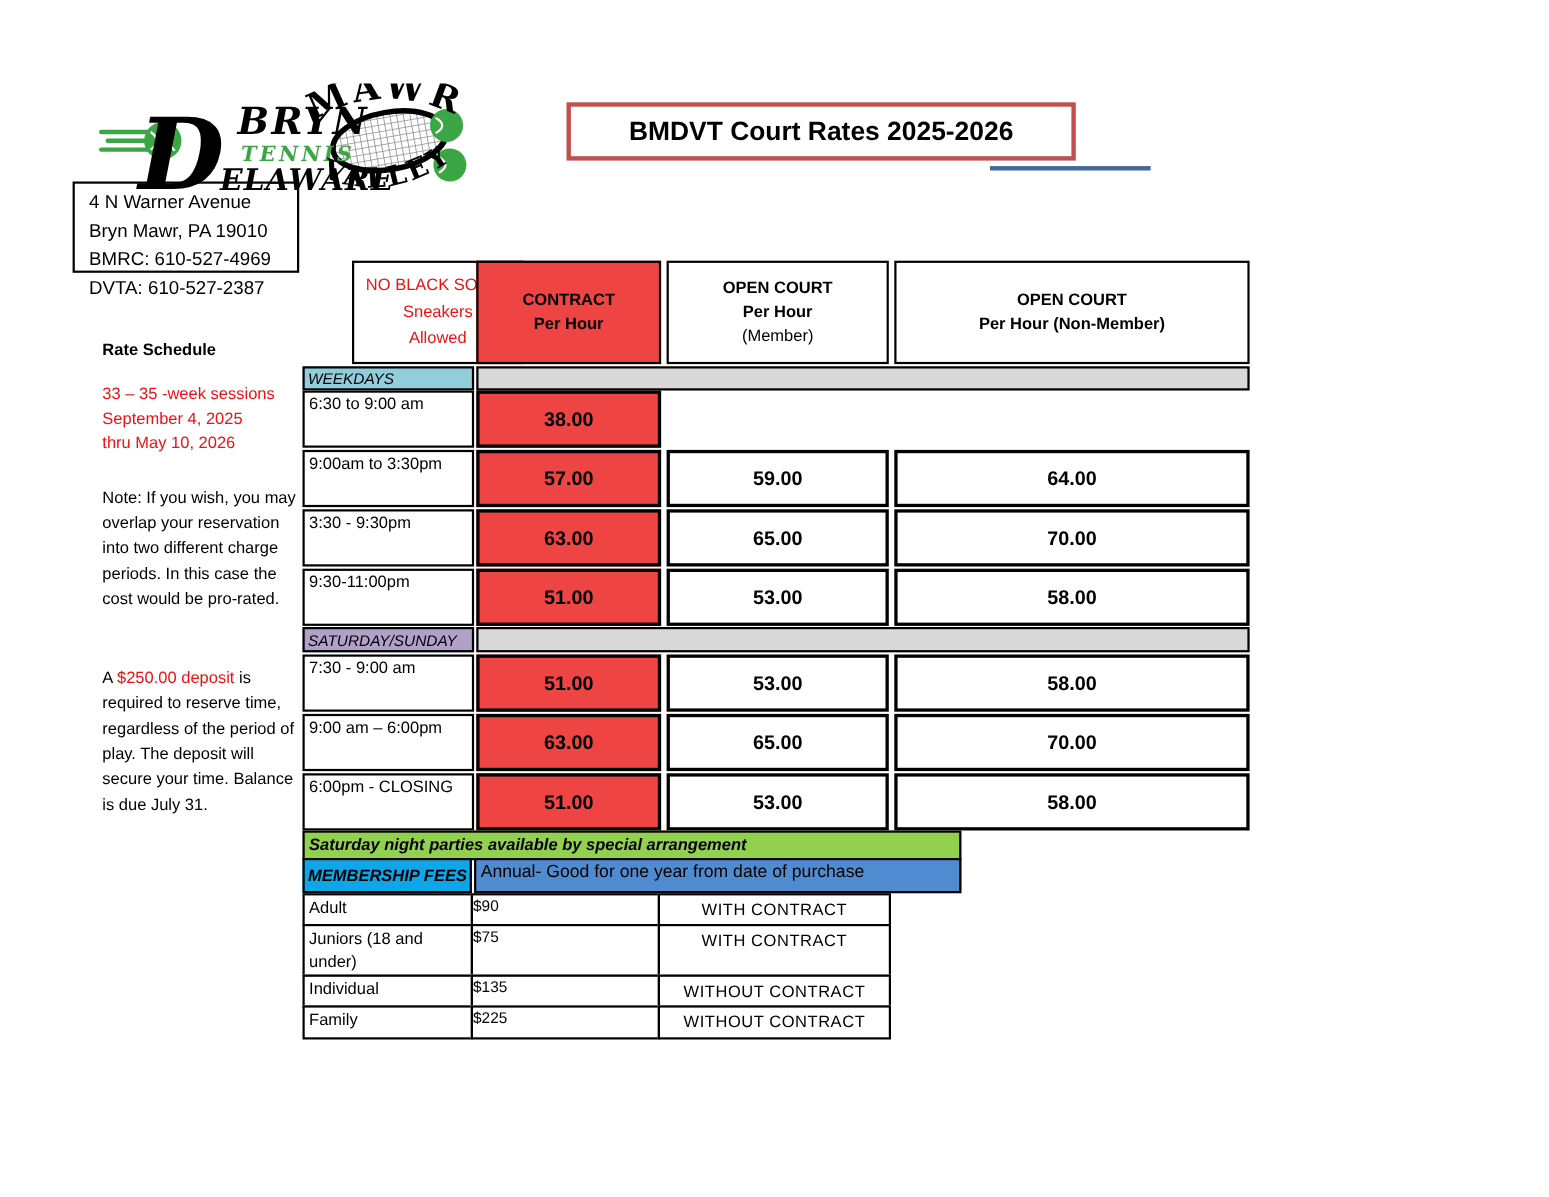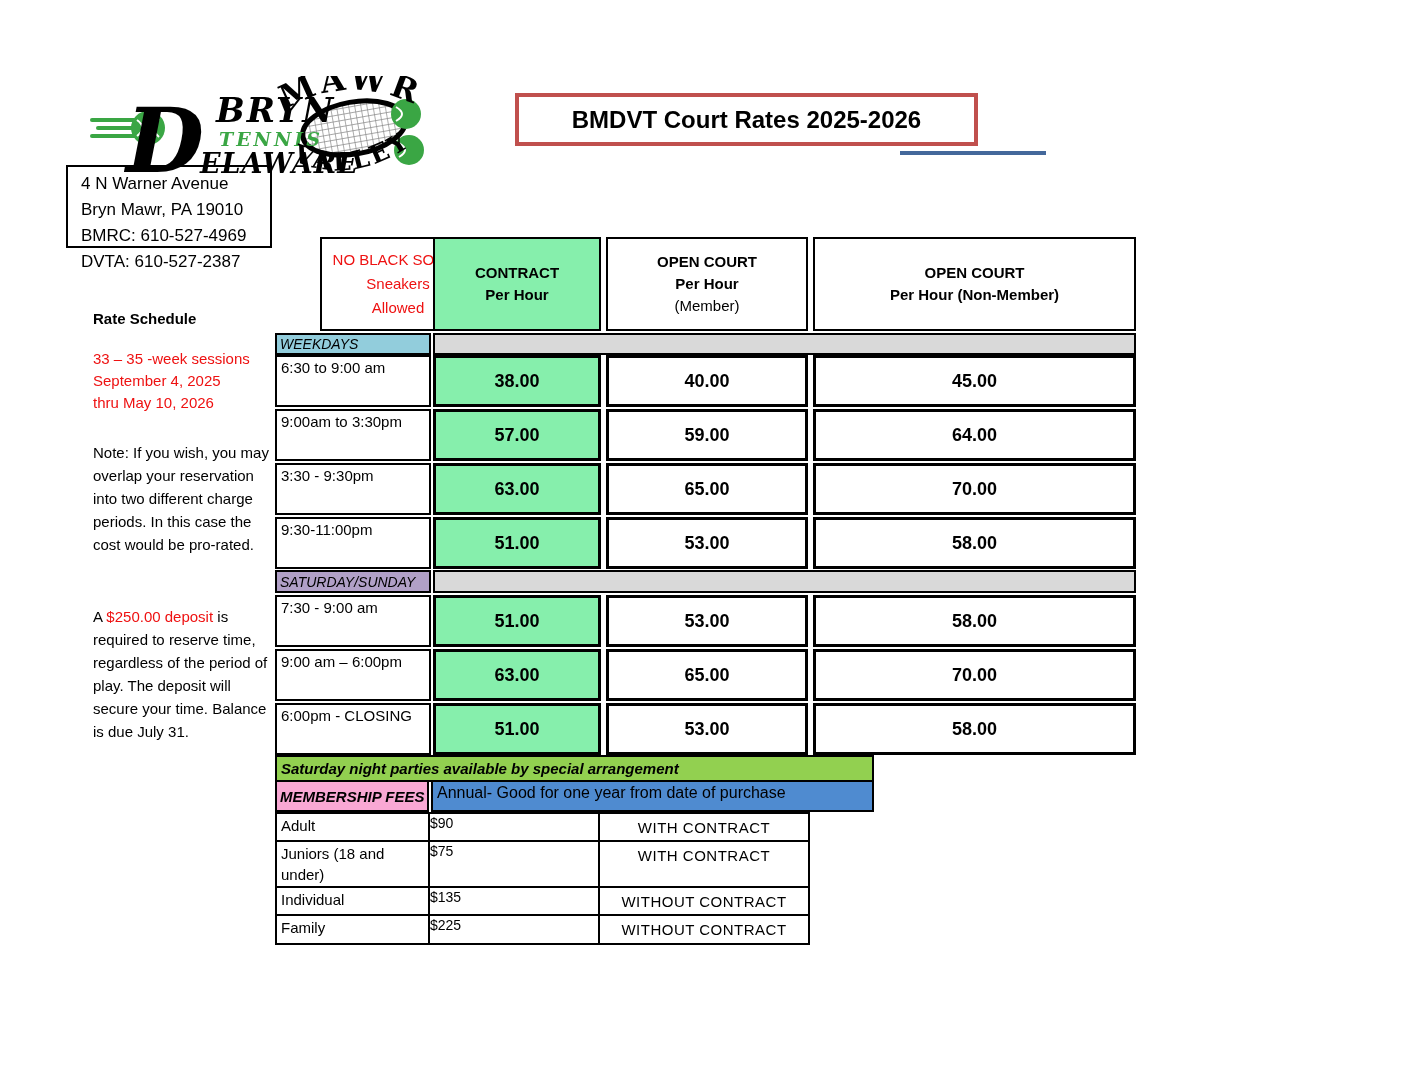--- a/index.html
+++ b/index.html
@@ -38,21 +38,21 @@
   .c1 { left:0;     width:156px; }
   .c2 { left:158px; width:168px; }
   .c3 { left:331px; width:202px; }
   .c4 { left:538px; width:323px; }
   .hdr {
     top:0; height:94px; border-width:2px;
     display:flex; flex-direction:column; justify-content:center; align-items:center;
     text-align:center; font-weight:bold; font-size:15px; line-height:22px;
   }
   .shoe { color:#EE1111; font-weight:normal; line-height:24px;margin-left:45px; }
-  .gray { background:#86efac; }
+  .gray { background:#ef4444; }
   .norm { font-weight:normal; }
   .band-label {
     height:22px; border-width:2px; font-style:italic; font-weight:normal; font-size:14px;
     display:flex; align-items:center; padding:0 3px;
   }
   .blue-band   { background:#92CDDC; }
   .purple-band { background:#B1A0C7; }
   .band-fill { left:158px; width:703px; height:22px; border-width:2px; background:#D9D9D9; }
   .tl { height:52px; font-size:15px; padding:2px 4px; border-width:2px; }
   .vv { height:52px; display:flex; align-items:center; justify-content:center;
@@ -60,21 +60,21 @@
 
   
   #green-band {
     left:275px; top:755px; width:599px; height:27px;
     background:#92D050; border:2px solid #000;
     font-style:italic; font-weight:bold; font-size:15px;
     display:flex; align-items:center; padding-left:4px;
   }
   #mf-label {
     left:275px; top:780px; width:154px; height:32px;
-    background:#f9a8d4; border:2px solid #000;
+    background:#0ea5e9; border:2px solid #000;
     font-style:italic; font-weight:bold; font-size:15px;
     display:flex; align-items:center; padding-left:3px;
   }
   #mf-note {
     left:431px; top:780px; width:443px; height:32px;
     background:#4F8BD0; border:2px solid #000;
     font-size:16px; display:flex; align-items:flex-start; padding:2px 0 0 4px;
   }
   .m-cell { position:absolute; box-sizing:border-box; border:2px solid #000; background:#fff; }
   .m-cat   { left:275px; width:155px; font-size:15px; padding:1px 4px; line-height:21px; }
@@ -168,22 +168,20 @@
   <div class="cell c4 hdr">
     <div>OPEN COURT</div>
     <div>Per Hour (Non-Member)</div>
   </div>
 
   <div class="cell c1 band-label blue-band" style="top:96px">WEEKDAYS</div>
   <div class="cell band-fill" style="top:96px"></div>
 
   <div class="cell c1 tl" style="top:118px">6:30 to 9:00 am</div>
   <div class="cell c2 vv gray" style="top:118px">38.00</div>
-  <div class="cell c3 vv" style="top:118px">40.00</div>
-  <div class="cell c4 vv" style="top:118px">45.00</div>
 
   <div class="cell c1 tl" style="top:172px">9:00am to 3:30pm</div>
   <div class="cell c2 vv gray" style="top:172px">57.00</div>
   <div class="cell c3 vv" style="top:172px">59.00</div>
   <div class="cell c4 vv" style="top:172px">64.00</div>
 
   <div class="cell c1 tl" style="top:226px">3:30 - 9:30pm</div>
   <div class="cell c2 vv gray" style="top:226px">63.00</div>
   <div class="cell c3 vv" style="top:226px">65.00</div>
   <div class="cell c4 vv" style="top:226px">70.00</div>

